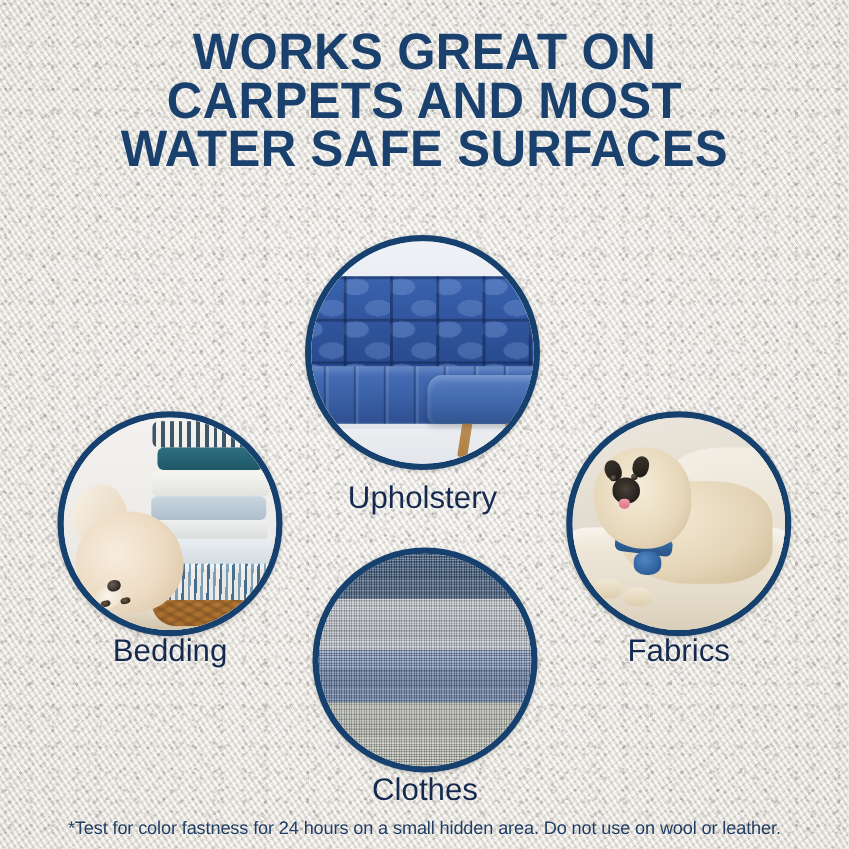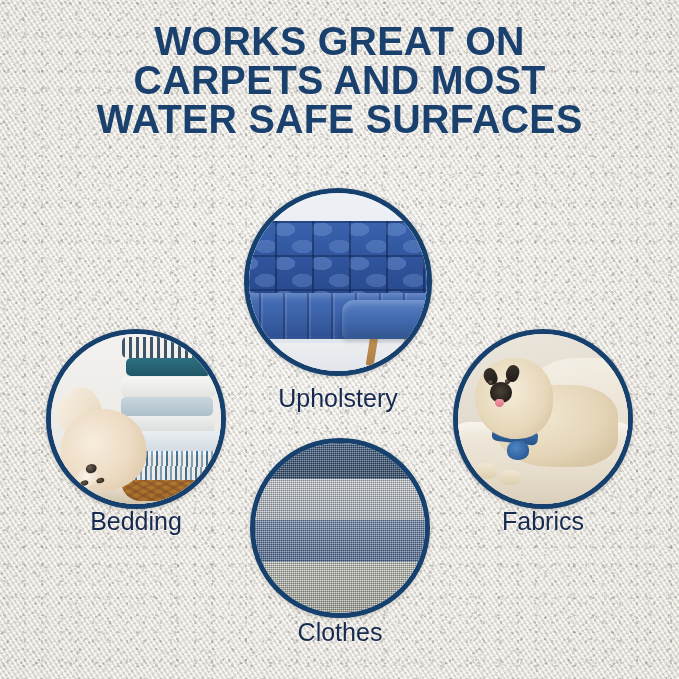--- a/index.html
+++ b/index.html
@@ -390,14 +390,15 @@
         </div>
         <div class="fab-edge" style="top:70%;"></div>
         <div class="fab-band fab-b4">
           <div class="fab-weave"></div>
         </div>
       </div>
     </div>
     <div class="label" style="left:240px;top:619px;width:200px;">Clothes</div>
   </div>
 
+  <div class="footnote">*Test for color fastness for 24 hours on a small hidden area. Do not use on wool or leather.</div>
 
 </div>
 
 </body></html>

